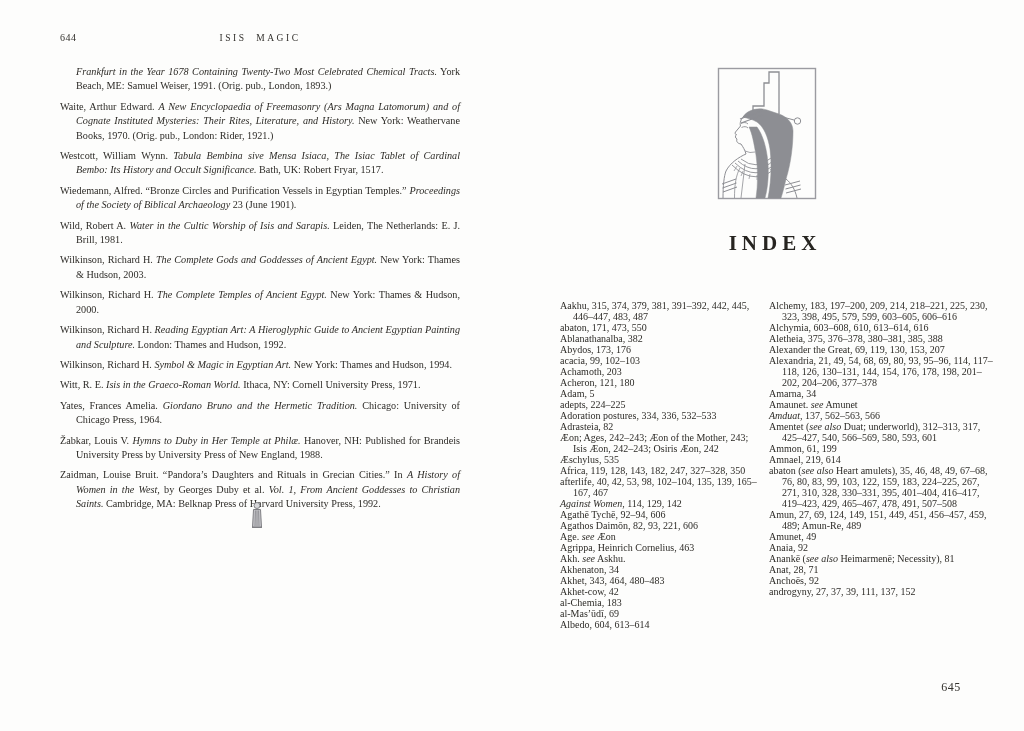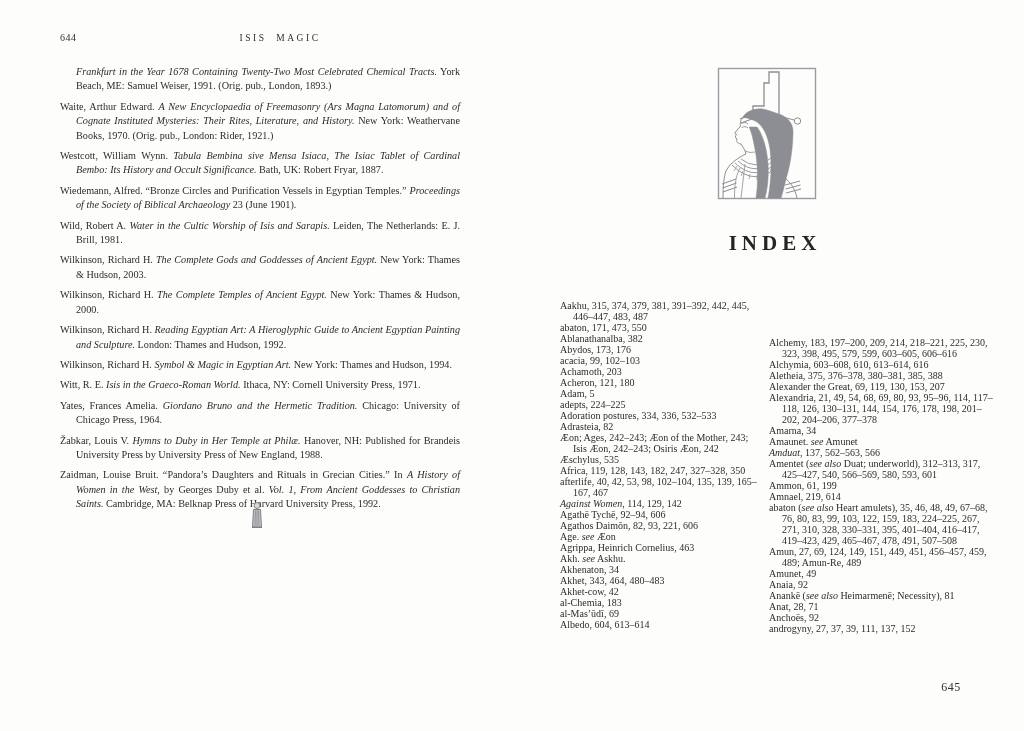--- a/index.html
+++ b/index.html
@@ -10,57 +10,56 @@
     color:#2d2b27;
     position:relative;
     overflow:hidden;
   }
   .abs { position:absolute; }
   .folio { font-size:10px; letter-spacing:0.5px; color:#33312d; }
   .running-head {
     left:60px; top:33px; width:400px;
     text-align:center; font-size:9.5px; letter-spacing:2.5px; word-spacing:5px;
     color:#33312d;
-    margin-left:20px;
   }
   #folio-left { left:60px; top:32px; }
   #bib-list { left:60px; top:65px; width:400px; }
   .bib-entry {
     font-size:10.2px; line-height:14.4px; margin-bottom:6px;
     padding-left:16px; text-indent:-16px; text-align:justify;
   }
   .bib-entry.cont { text-indent:0; }
   .it { font-style:italic; }
   #ornament { left:249px; top:501px; width:16px; height:30px; }
   #illustration { left:717px; top:67px; width:100px; height:133px; }
   #index-title {
     left:560px; top:231px; width:430px; text-align:center;
     font-size:21px; font-weight:bold; letter-spacing:5px; color:#262420;
   }
   .idx-col { top:300px; }
   #idx-col1 { left:560px; width:199px; }
-  #idx-col2 { left:769px; width:224px;margin-top:37px; }
+  #idx-col2 { left:769px; width:224px; }
   .idx-entry {
     font-size:10px; line-height:11px;
     padding-left:13px; text-indent:-13px;
   }
   #folio-right { left:936px; top:680px; width:30px; text-align:center; font-size:12px; }
 </style>
 </head>
 <body>
 
 <div>
 
   <span id="folio-left" class="abs folio">644</span>
   <div class="abs running-head">ISIS MAGIC</div>
 
   <div id="bib-list" class="abs">
       <div class="bib-entry cont"><span class="it">Frankfurt in the Year 1678 Containing Twenty-Two Most Celebrated Chemical Tracts.</span><span> York Beach, ME: Samuel Weiser, 1991. (Orig. pub., London, 1893.)</span></div>
       <div class="bib-entry"><span>Waite, Arthur Edward. </span><span class="it">A New Encyclopaedia of Freemasonry (Ars Magna Latomorum) and of Cognate Instituted Mysteries: Their Rites, Literature, and History.</span><span> New York: Weathervane Books, 1970. (Orig. pub., London: Rider, 1921.)</span></div>
-      <div class="bib-entry"><span>Westcott, William Wynn. </span><span class="it">Tabula Bembina sive Mensa Isiaca, The Isiac Tablet of Cardinal Bembo: Its History and Occult Significance.</span><span> Bath, UK: Robert Fryar, 1887.</span></div>
+      <div class="bib-entry"><span>Westcott, William Wynn. </span><span class="it">Tabula Bembina sive Mensa Isiaca, The Isiac Tablet of Cardinal Bembo: Its History and Occult Significance.</span><span> Bath, UK: Robert Fryar, 1517.</span></div>
       <div class="bib-entry"><span>Wiedemann, Alfred. “Bronze Circles and Purification Vessels in Egyptian Temples.” </span><span class="it">Proceedings of the Society of Biblical Archaeology</span><span> 23 (June 1901).</span></div>
       <div class="bib-entry"><span>Wild, Robert A. </span><span class="it">Water in the Cultic Worship of Isis and Sarapis.</span><span> Leiden, The Netherlands: E. J. Brill, 1981.</span></div>
       <div class="bib-entry"><span>Wilkinson, Richard H. </span><span class="it">The Complete Gods and Goddesses of Ancient Egypt.</span><span> New York: Thames &amp; Hudson, 2003.</span></div>
       <div class="bib-entry"><span>Wilkinson, Richard H. </span><span class="it">The Complete Temples of Ancient Egypt.</span><span> New York: Thames &amp; Hudson, 2000.</span></div>
       <div class="bib-entry"><span>Wilkinson, Richard H. </span><span class="it">Reading Egyptian Art: A Hieroglyphic Guide to Ancient Egyptian Painting and Sculpture.</span><span> London: Thames and Hudson, 1992.</span></div>
       <div class="bib-entry"><span>Wilkinson, Richard H. </span><span class="it">Symbol &amp; Magic in Egyptian Art.</span><span> New York: Thames and Hudson, 1994.</span></div>
       <div class="bib-entry"><span>Witt, R. E. </span><span class="it">Isis in the Graeco-Roman World.</span><span> Ithaca, NY: Cornell University Press, 1971.</span></div>
       <div class="bib-entry"><span>Yates, Frances Amelia. </span><span class="it">Giordano Bruno and the Hermetic Tradition.</span><span> Chicago: University of Chicago Press, 1964.</span></div>
       <div class="bib-entry"><span>Žabkar, Louis V. </span><span class="it">Hymns to Duby in Her Temple at Philæ.</span><span> Hanover, NH: Published for Brandeis University Press by University Press of New England, 1988.</span></div>
       <div class="bib-entry"><span>Zaidman, Louise Bruit. “Pandora’s Daughters and Rituals in Grecian Cities.” In </span><span class="it">A History of Women in the West,</span><span> by Georges Duby et al. </span><span class="it">Vol. 1, From Ancient Goddesses to Christian Saints.</span><span> Cambridge, MA: Belknap Press of Harvard University Press, 1992.</span></div>

